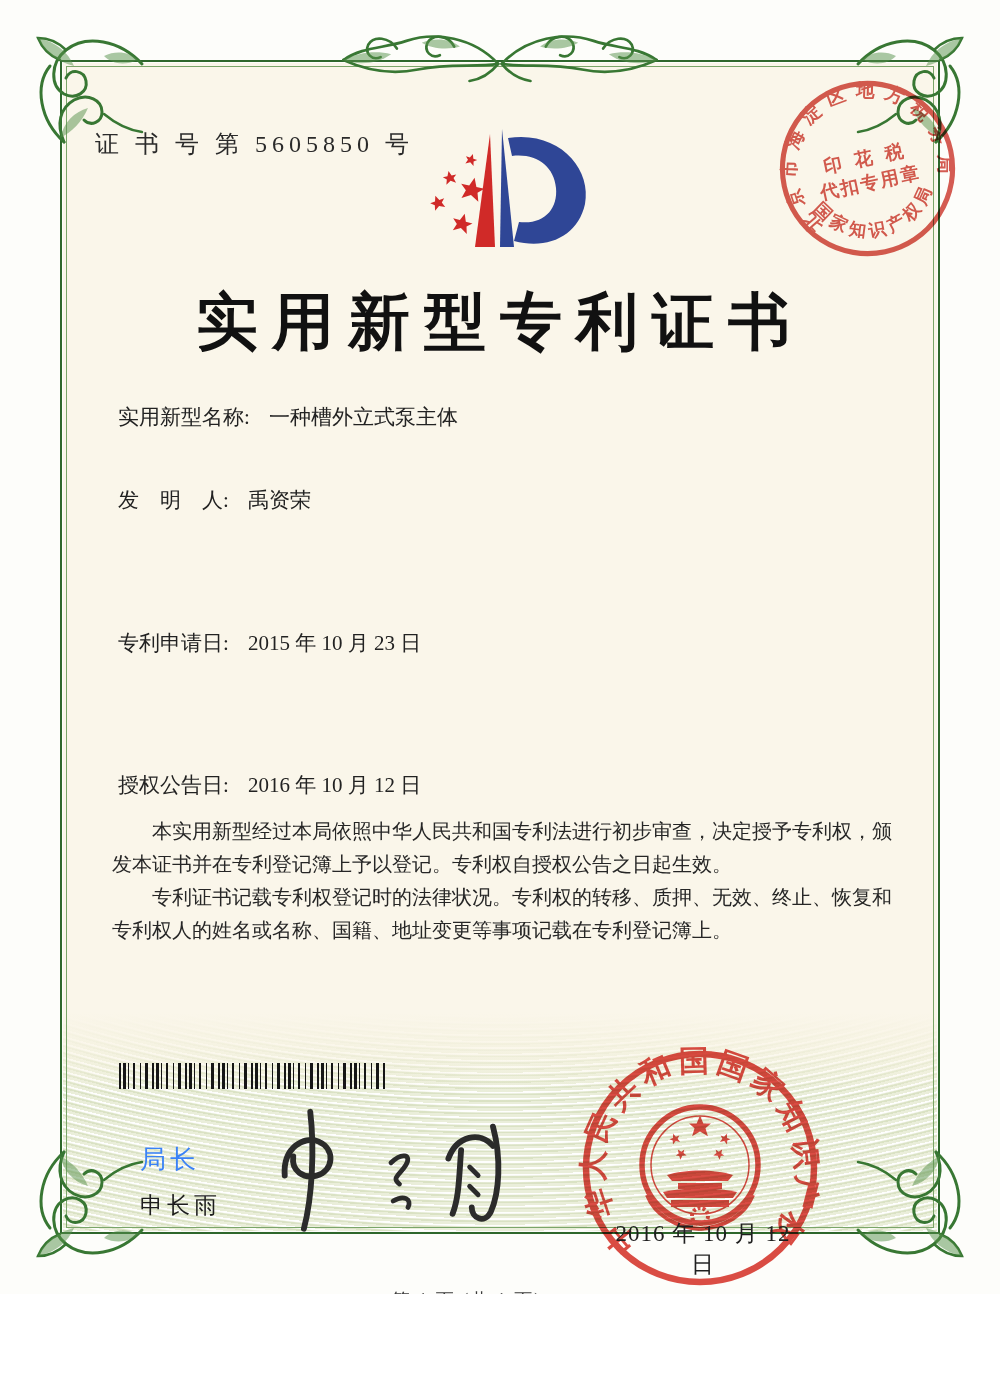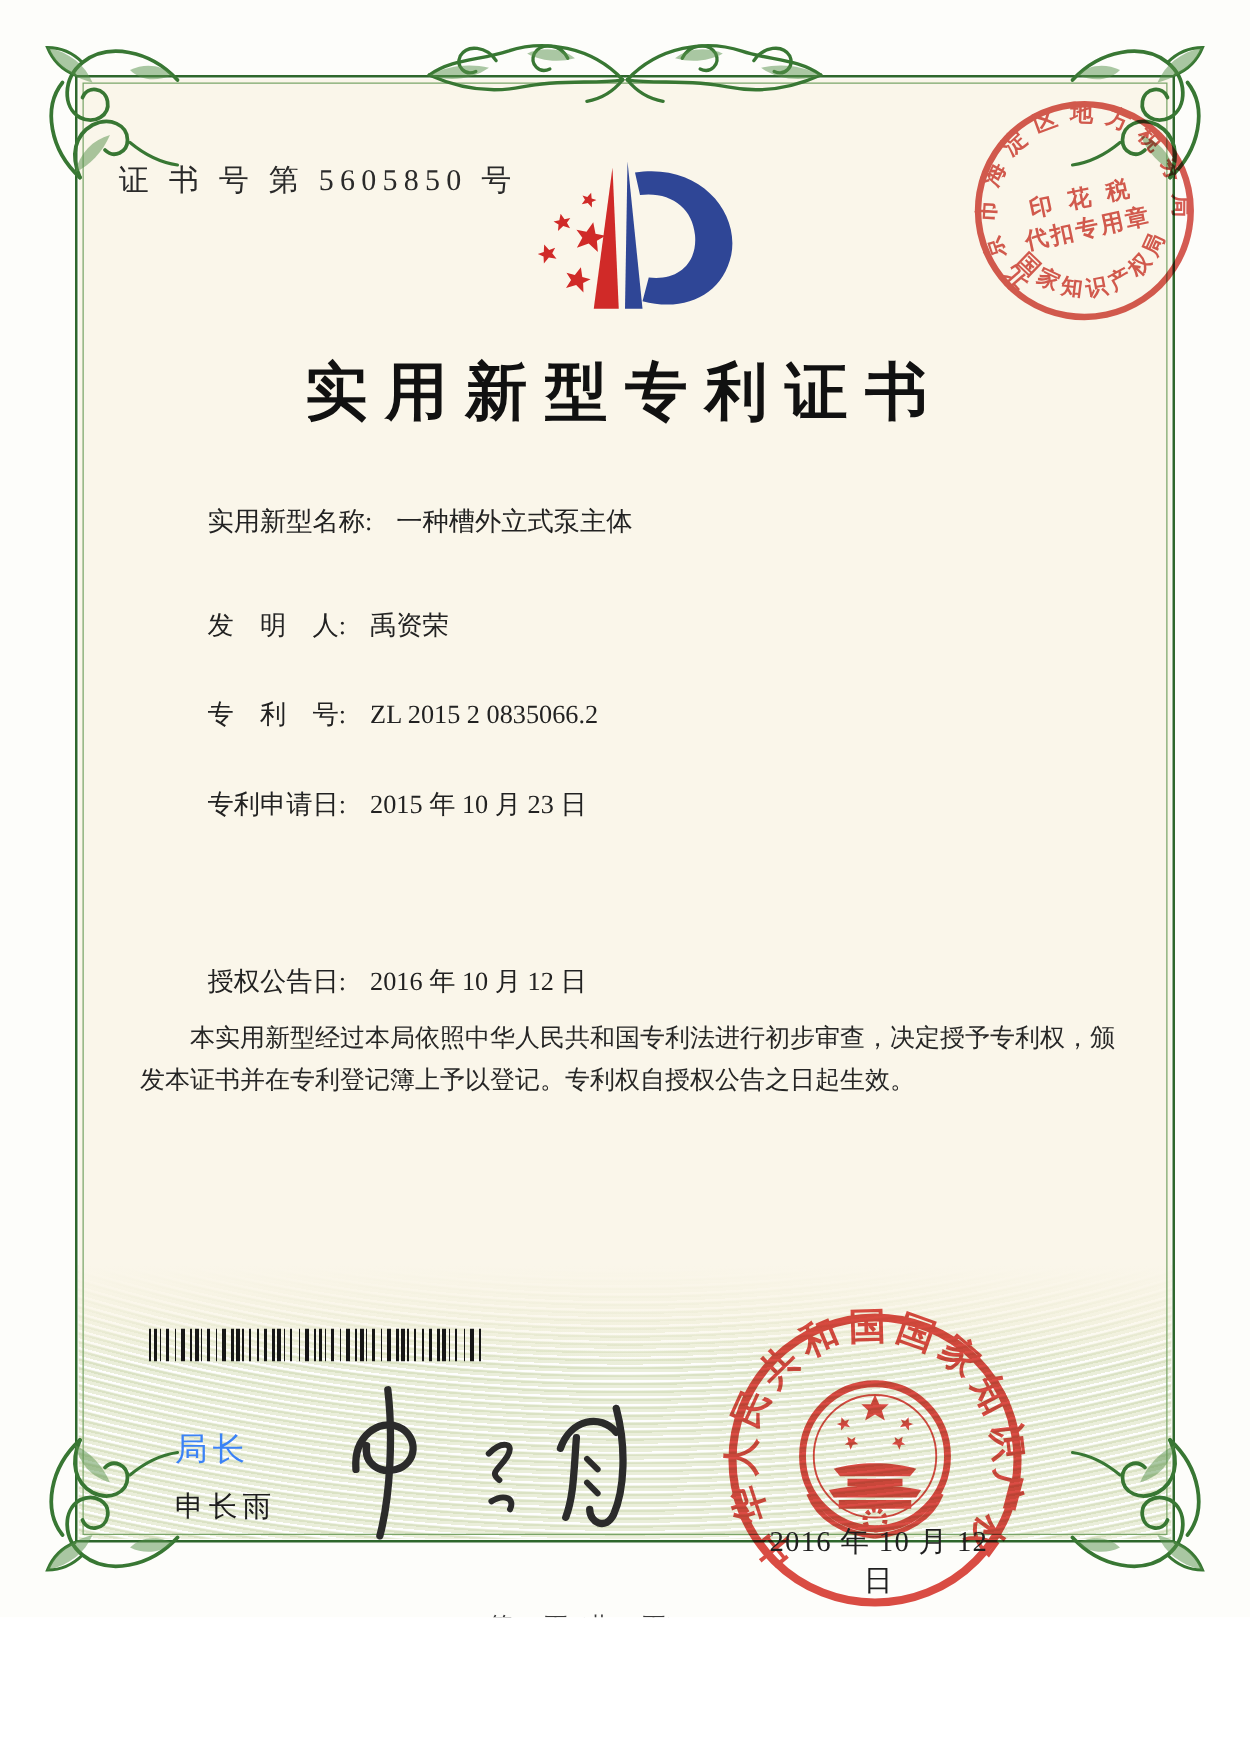--- a/index.html
+++ b/index.html
@@ -34,24 +34,24 @@
   .orn.br{right:20px;bottom:20px;width:130px;height:130px;transform:scale(-1,-1);}
   .orn.tcl{left:330px;top:18px;width:172px;height:84px;}
   .orn.tcr{left:498px;top:18px;width:172px;height:84px;transform:scaleX(-1);}
   .orn.bcl{left:372px;top:1300px;width:130px;height:64px;transform:scaleY(-1);}
   .orn.bcr{left:498px;top:1300px;width:130px;height:64px;transform:scale(-1,-1);}
 
   
   .abs{position:absolute;z-index:4;}
   .cert-number{left:95px;top:128px;font-size:24px;letter-spacing:5px;color:#2a2a2a;}
   .logo{left:398px;top:124px;width:205px;height:140px;}
-  .title{left:0;right:0;top:280px;text-align:center;font-size:50px;font-weight:700;
+  .title{left:0;right:0;top:280px;text-align:center;font-size:62px;font-weight:700;
     letter-spacing:14px;color:#111;}
   .field-row{left:118px;width:720px;font-size:21px;color:#222;white-space:nowrap;}
-  .f-label{display:inline-block;margin-left:48px;}
+  .f-label{display:inline-block;}
   .f-value{margin-left:14px;text-align:center;}
   .paras{left:112px;top:815px;width:780px;font-size:20px;line-height:33px;
     text-align:justify;color:#262626;}
   .paras p{margin:0;text-indent:2em;}
   .barcode{left:119px;top:1063px;width:266px;height:26px;
     background-image:repeating-linear-gradient(90deg,
       #161616 0 2px, transparent 2px 4px,
       #161616 4px 7px, transparent 7px 9px,
       #161616 9px 10px, transparent 10px 14px,
       #161616 14px 16px, transparent 16px 21px,
@@ -158,35 +158,32 @@
   <div class="abs title">实用新型专利证书</div>
 
   <div class="abs field-row" style="top:403px">
     <span class="f-label">实用新型名称:</span>
     <span class="f-value">一种槽外立式泵主体</span>
   </div>
   <div class="abs field-row" style="top:486px">
     <span class="f-label">发　明　人:</span>
     <span class="f-value">禹资荣</span>
   </div>
-  <div class="abs field-row" style="top:557px">
-    <span class="f-label">专　利　号:</span>
-    <span class="f-value">ZL 2015 2 0835066.2</span>
-  </div>
   <div class="abs field-row" style="top:629px">
     <span class="f-label">专利申请日:</span>
     <span class="f-value">2015 年 10 月 23 日</span>
   </div>
   <div class="abs field-row" style="top:771px">
     <span class="f-label">授权公告日:</span>
     <span class="f-value">2016 年 10 月 12 日</span>
   </div>
 
   <div class="abs paras">
     <p>本实用新型经过本局依照中华人民共和国专利法进行初步审查，决定授予专利权，颁发本证书并在专利登记簿上予以登记。专利权自授权公告之日起生效。</p>
+    <p>专利证书记载专利权登记时的法律状况。专利权的转移、质押、无效、终止、恢复和专利权人的姓名或名称、国籍、地址变更等事项记载在专利登记簿上。</p>
   </div>
 
   <div class="abs barcode"></div>
 
   <div class="abs issuer-title">局长</div>
   <div class="abs issuer-name">申长雨</div>
 
   <svg class="abs signature" viewBox="0 0 240 130">
     <g fill="none" stroke="#2b2b2b" stroke-width="5.5" stroke-linecap="round" stroke-linejoin="round">
       <path d="M12,66 C10,40 30,28 44,34 C60,41 58,62 42,66 C30,69 18,62 20,48"></path>

